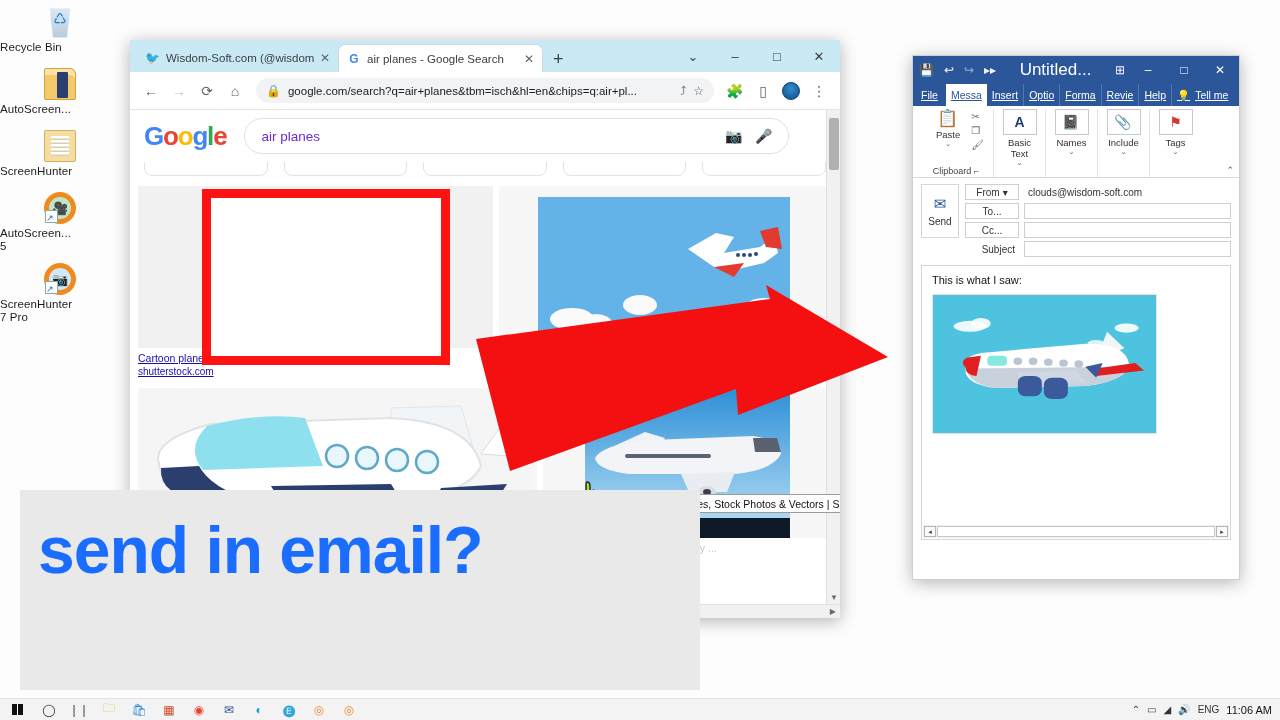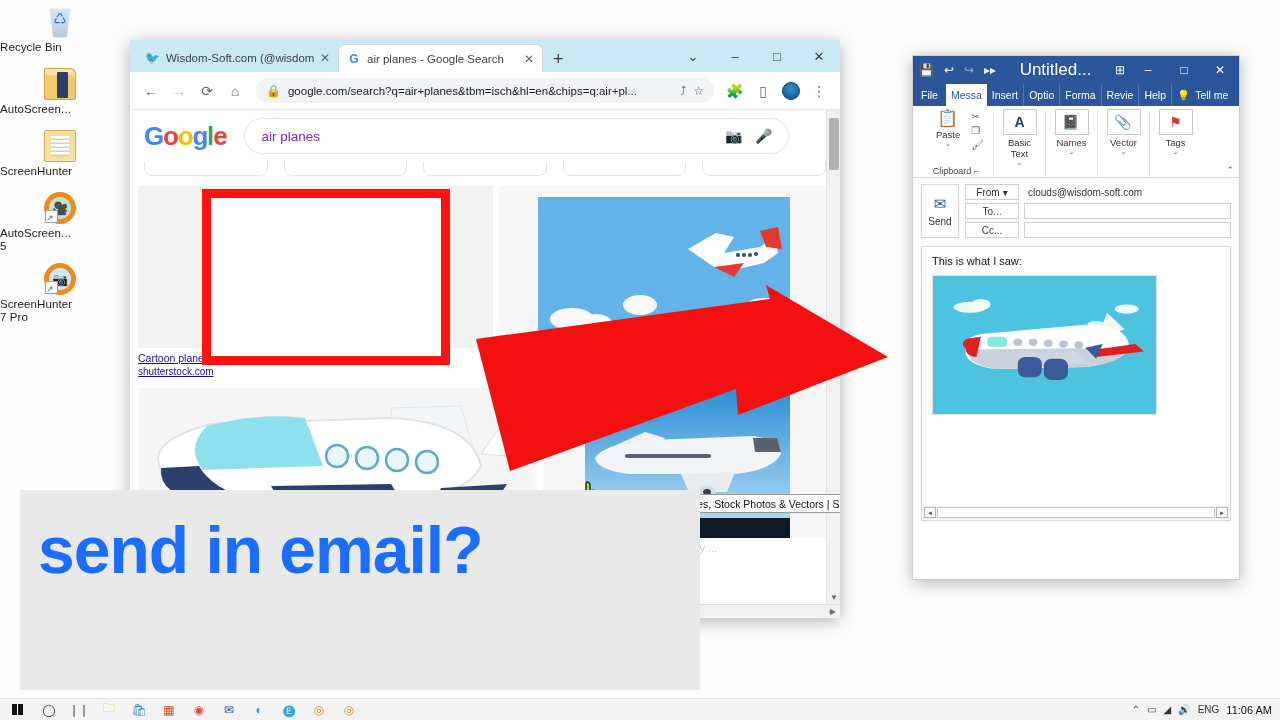--- a/index.html
+++ b/index.html
@@ -109,21 +109,21 @@
 
   
   #outlook { position:absolute; left:912px; top:55px; width:328px; height:525px;
              background:#fff; box-shadow:0 3px 16px rgba(0,0,0,.28); border:1px solid #d0d0d0; }
   .ol-qat { height:28px; background:#2b579a; display:flex; align-items:center; padding:0 6px; gap:10px; color:#fff; }
   .ol-qat .qi { font-size:12px; opacity:.95; }
   .ol-qat .qi.dim { opacity:.5; }
   .ol-title { flex:1; text-align:center; font-size:17px; }
   .ol-qat .wc { width:26px; text-align:center; font-size:12px; }
   .ol-tabs { height:22px; background:#2b579a; display:flex; align-items:stretch; color:#fff; font-size:10.5px; }
-  .ol-tab { display:flex; align-items:center; padding:0 5px; border-right:1px solid #5178b5; overflow:hidden; white-space:nowrap; }
+  .ol-tab { display:flex; align-items:center; padding:0 5px; border-right:1px solid #5178b5; overflow:hidden; white-space:nowrap;text-decoration:underline; }
   .ol-tab.first { border-right:none; padding:0 8px; }
   .ol-tab.sel { background:#fff; color:#2b579a; border-right:none; }
   .ol-tab.tellme { border-right:none; gap:5px; }
   .ol-ribbon { height:72px; background:#fff; border-bottom:1px solid #d8d8d8; display:flex; padding:3px 4px 0 6px; position:relative; }
   .rb-group { display:flex; flex-direction:column; align-items:center; padding:0 6px; position:relative; }
   .rb-group + .rb-group { border-left:1px solid #e3e3e3; }
   .rb-body { display:flex; align-items:flex-start; gap:3px; height:52px; }
   .rb-big { width:40px; display:flex; flex-direction:column; align-items:center; }
   .rb-ico { font-size:17px; line-height:20px; color:#c0504d; }
   .rb-lbl { font-size:9.5px; color:#333; line-height:11px; text-align:center; }
@@ -471,21 +471,21 @@
           <span class="rb-lbl">Names</span>
           <span class="rb-chev">⌄</span>
         </div>
           </div>
       </div>
 
       <div class="rb-group" style="width:52px;">
         <div class="rb-body">
             <div class="rb-big">
           <span class="rb-box">📎</span>
-          <span class="rb-lbl">Vector</span>
+          <span class="rb-lbl">Include</span>
           <span class="rb-chev">⌄</span>
         </div>
           </div>
       </div>
 
       <div class="rb-group" style="width:52px;">
         <div class="rb-body">
             <div class="rb-big">
           <span class="rb-box" style="color:#d13b30;">⚑</span>
           <span class="rb-lbl">Tags</span>
@@ -509,20 +509,24 @@
               <span>▾</span>
           </span>
           <span class="hdr-val noborder">clouds@wisdom-soft.com</span>
         </div>
         <div class="hdr-row">
           <span class="hdr-btn">To...</span>
           <span class="hdr-val"></span>
         </div>
         <div class="hdr-row">
           <span class="hdr-btn">Cc...</span>
+          <span class="hdr-val"></span>
+        </div>
+        <div class="hdr-row">
+          <span class="hdr-btn plain">Subject</span>
           <span class="hdr-val"></span>
         </div>
       </div>
     </div>
 
     <div class="ol-body">
       <div class="ol-body-text">This is what I saw:</div>
       <div class="ol-img">
         <svg width="223" height="138" viewBox="0 0 205 150" preserveAspectRatio="none">
           <rect width="205" height="150" fill="#4ec3e0"></rect>

